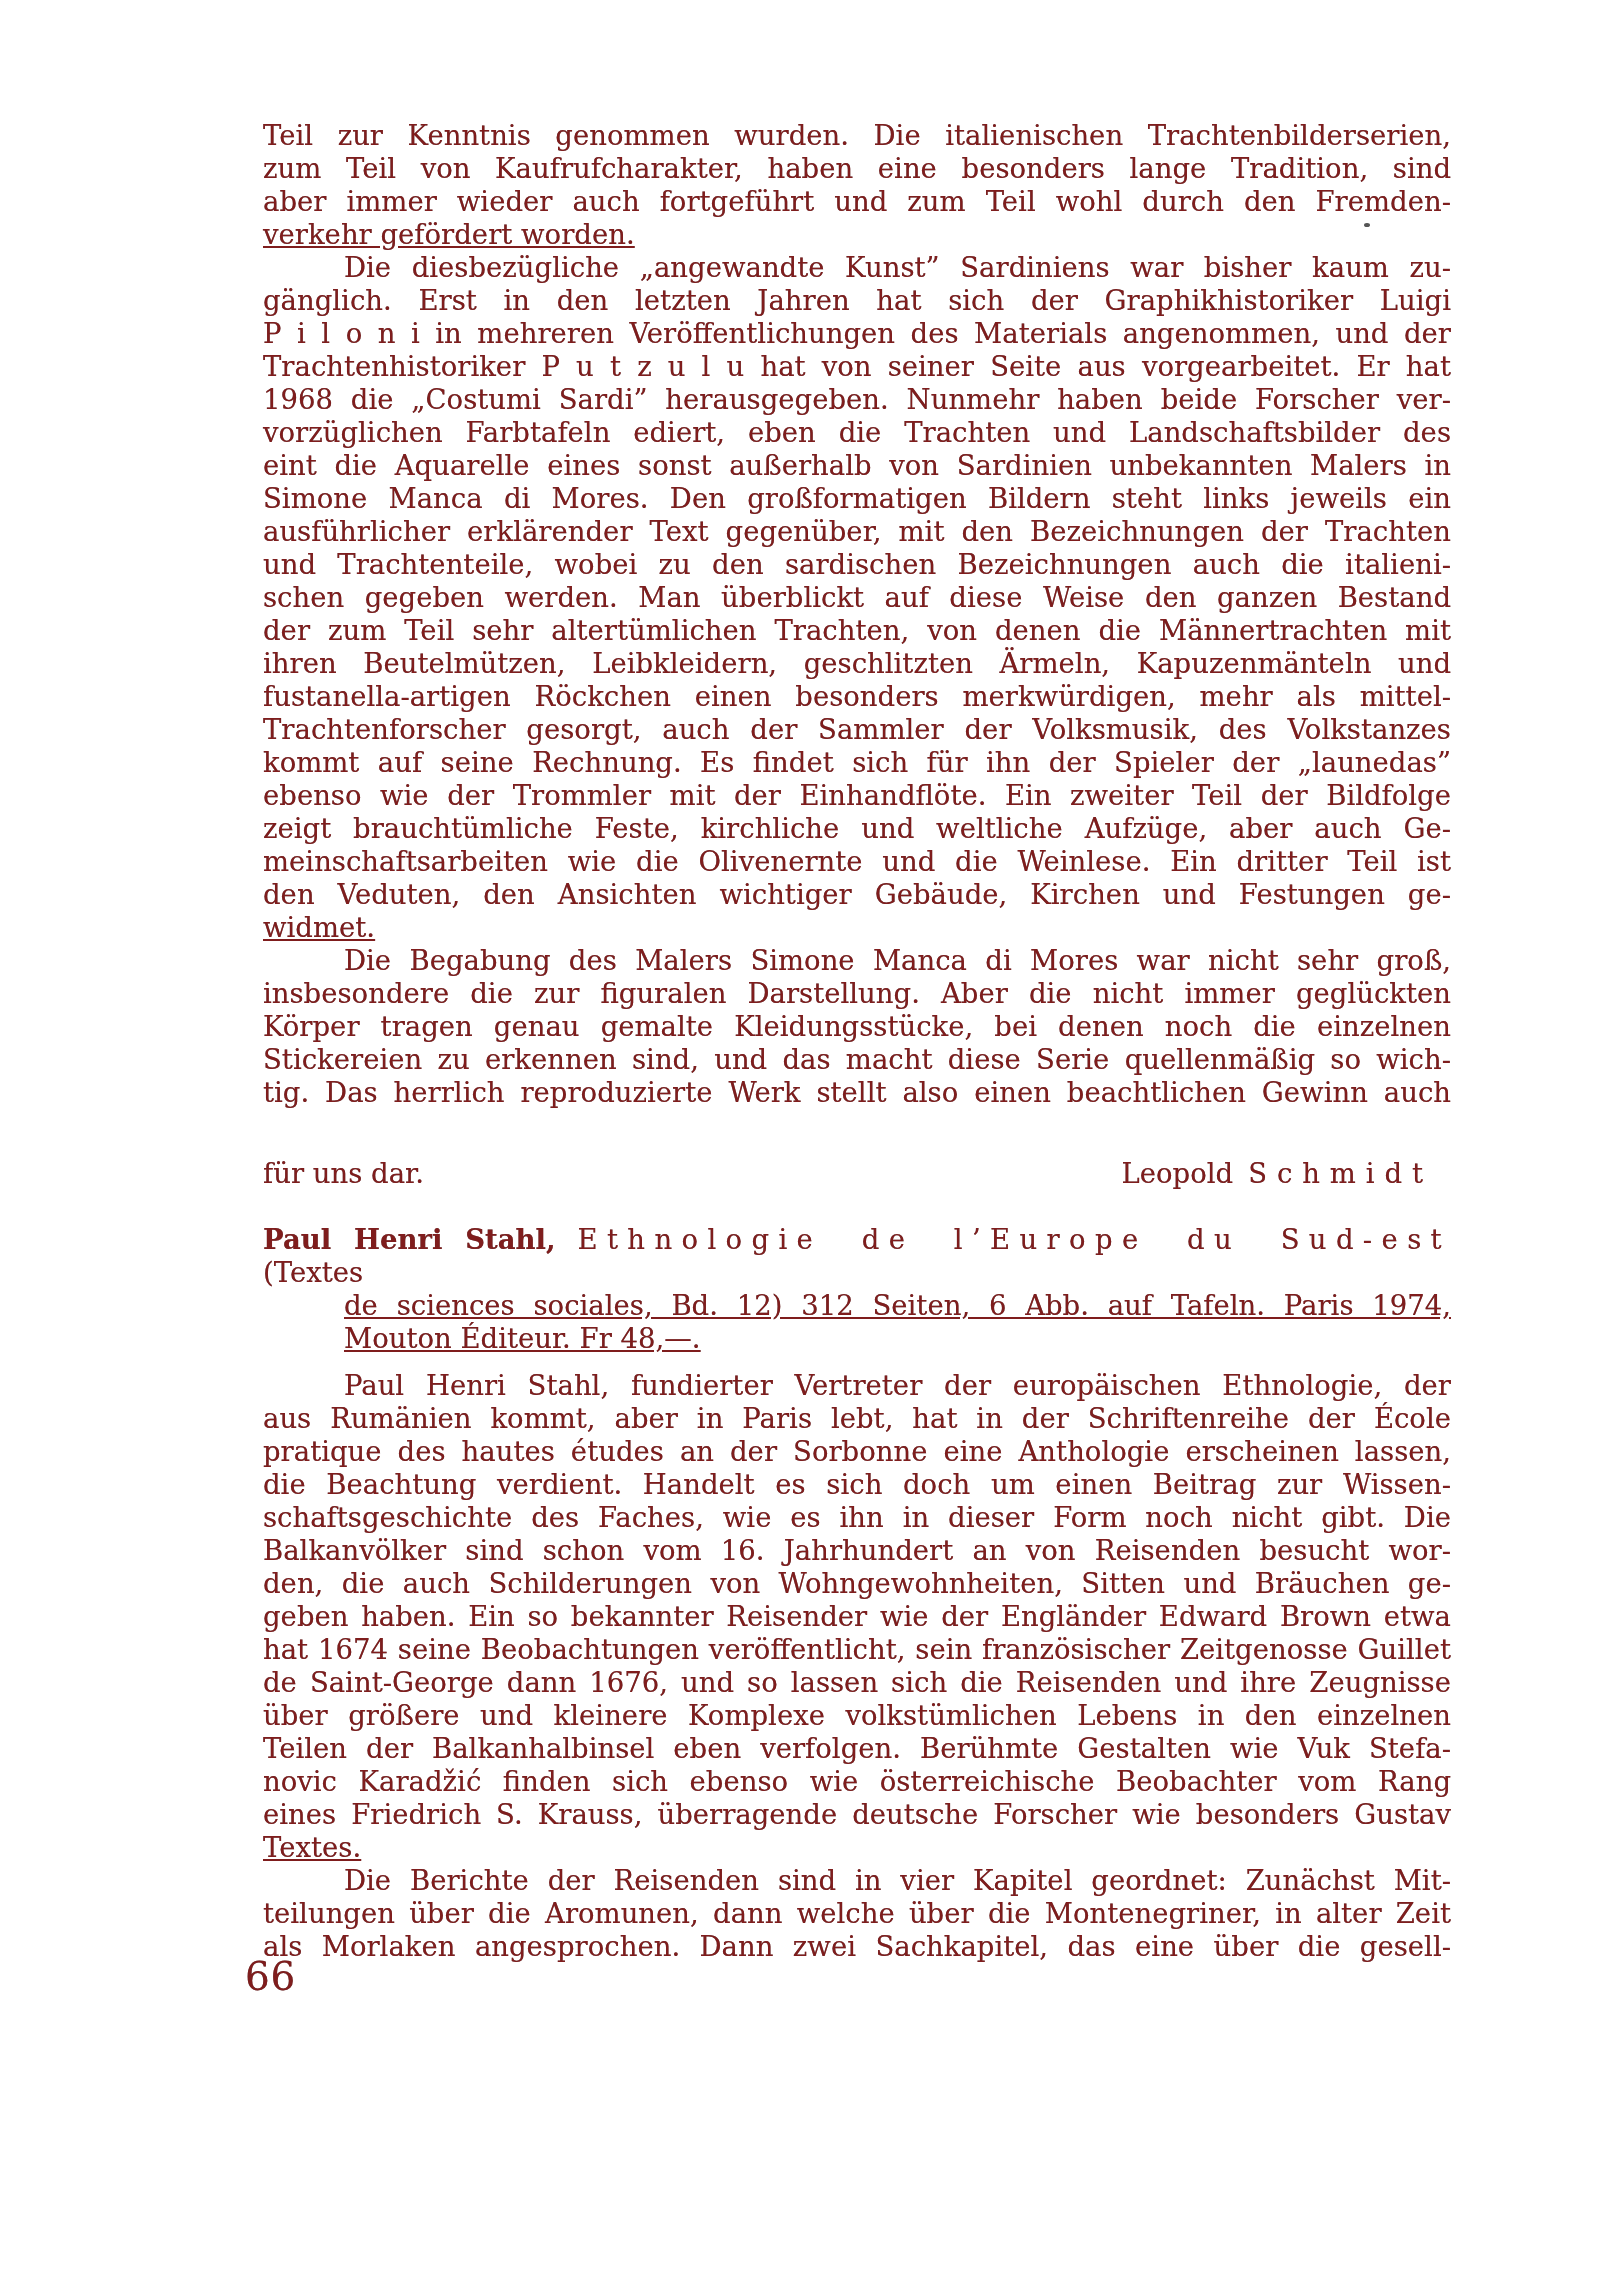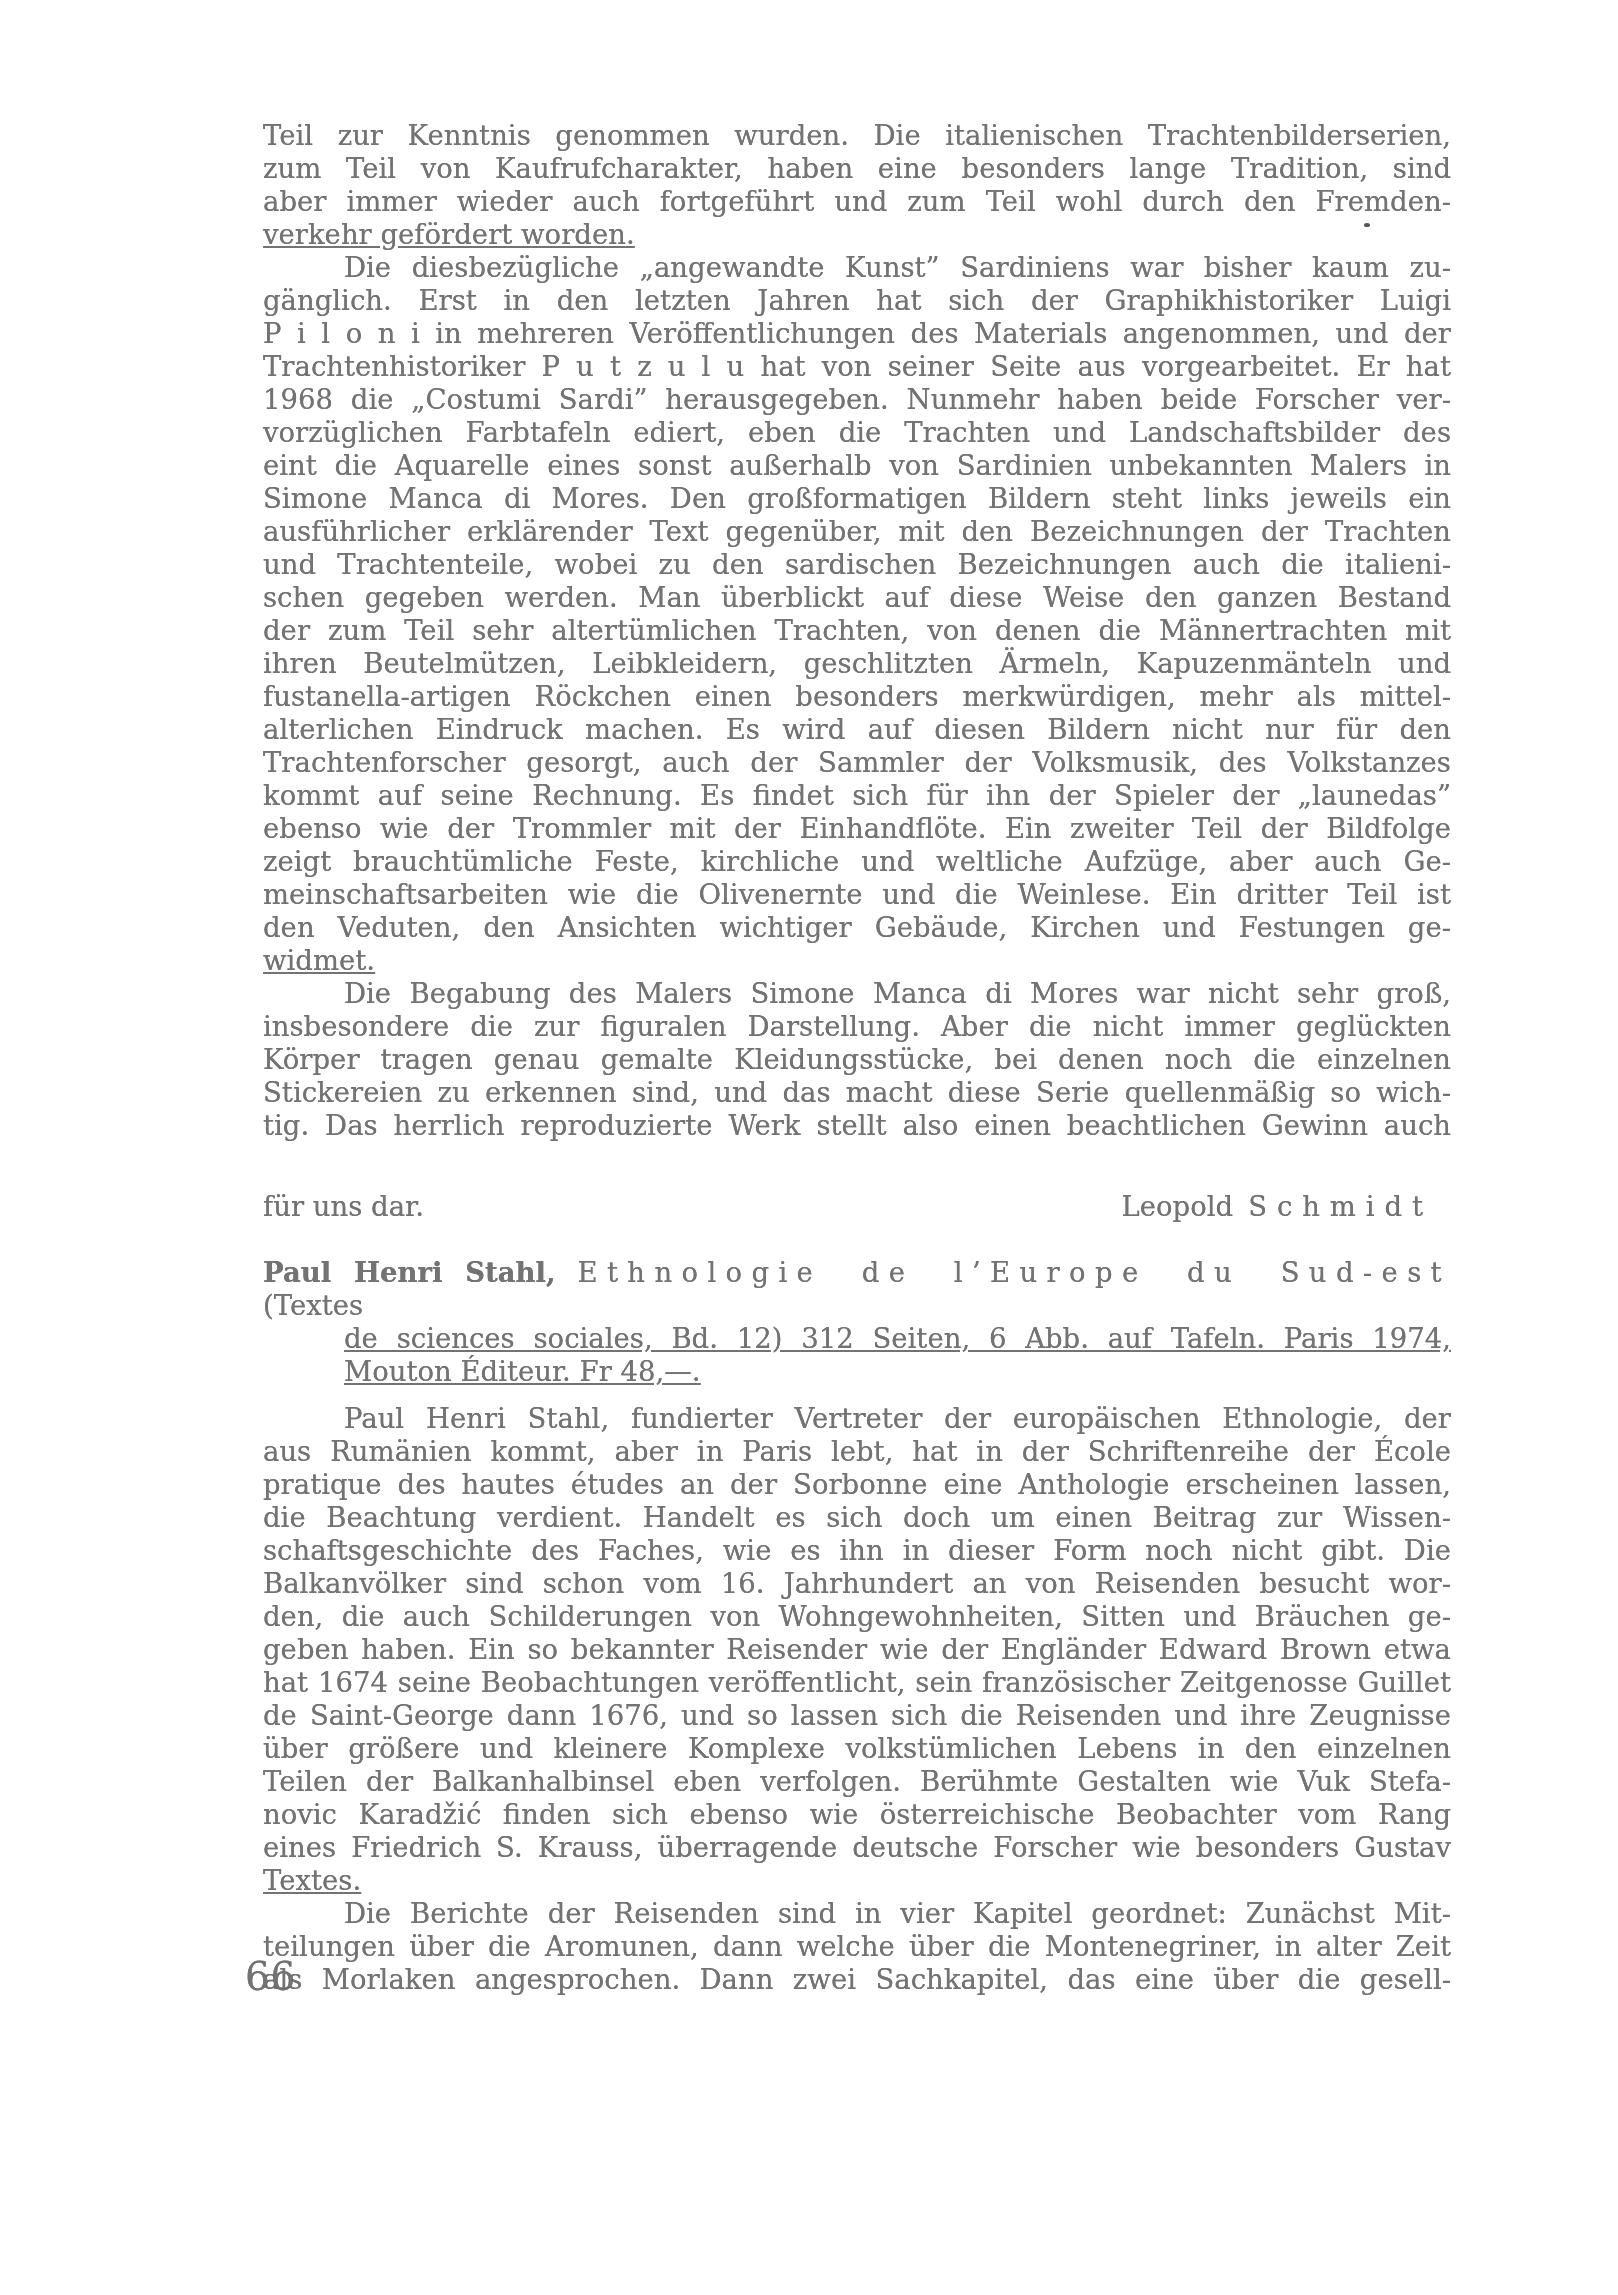--- a/index.html
+++ b/index.html
@@ -8,21 +8,21 @@
     padding: 0;
     background: #ffffff;
   }
   .page {
     position: relative;
     width: 1618px;
     height: 2013px;
     background: #ffffff;
     overflow: hidden;
     font-family: "DejaVu Serif", "Liberation Serif", serif;
-    color: #737373;
+    color: #7f1d1d;
     border-radius: 9px;
   }
   .column {
     position: absolute;
     left: 263px;
     top: 119px;
     width: 1188px;
     font-size: 27.5px;
     line-height: 33px;
     text-shadow: 0 0 0.5px rgba(20,20,20,0.55);
@@ -100,21 +100,20 @@
         <div class="ln">1968 die „Costumi Sardi” herausgegeben. Nunmehr haben beide Forscher ver-</div>
         <div class="ln">vorzüglichen Farbtafeln ediert, eben die Trachten und Landschaftsbilder des</div>
         <div class="ln">eint die Aquarelle eines sonst außerhalb von Sardinien unbekannten Malers in</div>
         <div class="ln">Simone Manca di Mores. Den großformatigen Bildern steht links jeweils ein</div>
         <div class="ln">ausführlicher erklärender Text gegenüber, mit den Bezeichnungen der Trachten</div>
         <div class="ln">und Trachtenteile, wobei zu den sardischen Bezeichnungen auch die italieni-</div>
         <div class="ln">schen gegeben werden. Man überblickt auf diese Weise den ganzen Bestand</div>
         <div class="ln">der zum Teil sehr altertümlichen Trachten, von denen die Männertrachten mit</div>
         <div class="ln">ihren Beutelmützen, Leibkleidern, geschlitzten Ärmeln, Kapuzenmänteln und</div>
         <div class="ln">fustanella-artigen Röckchen einen besonders merkwürdigen, mehr als mittel-</div>
-        <div class="ln">alterlichen Eindruck machen. Es wird auf diesen Bildern nicht nur für den</div>
         <div class="ln">Trachtenforscher gesorgt, auch der Sammler der Volksmusik, des Volkstanzes</div>
         <div class="ln">kommt auf seine Rechnung. Es findet sich für ihn der Spieler der „launedas”</div>
         <div class="ln">ebenso wie der Trommler mit der Einhandflöte. Ein zweiter Teil der Bildfolge</div>
         <div class="ln">zeigt brauchtümliche Feste, kirchliche und weltliche Aufzüge, aber auch Ge-</div>
         <div class="ln">meinschaftsarbeiten wie die Olivenernte und die Weinlese. Ein dritter Teil ist</div>
         <div class="ln">den Veduten, den Ansichten wichtiger Gebäude, Kirchen und Festungen ge-</div>
         <div class="ln">widmet.</div>
       </div>
 
     <div class="para indent">

